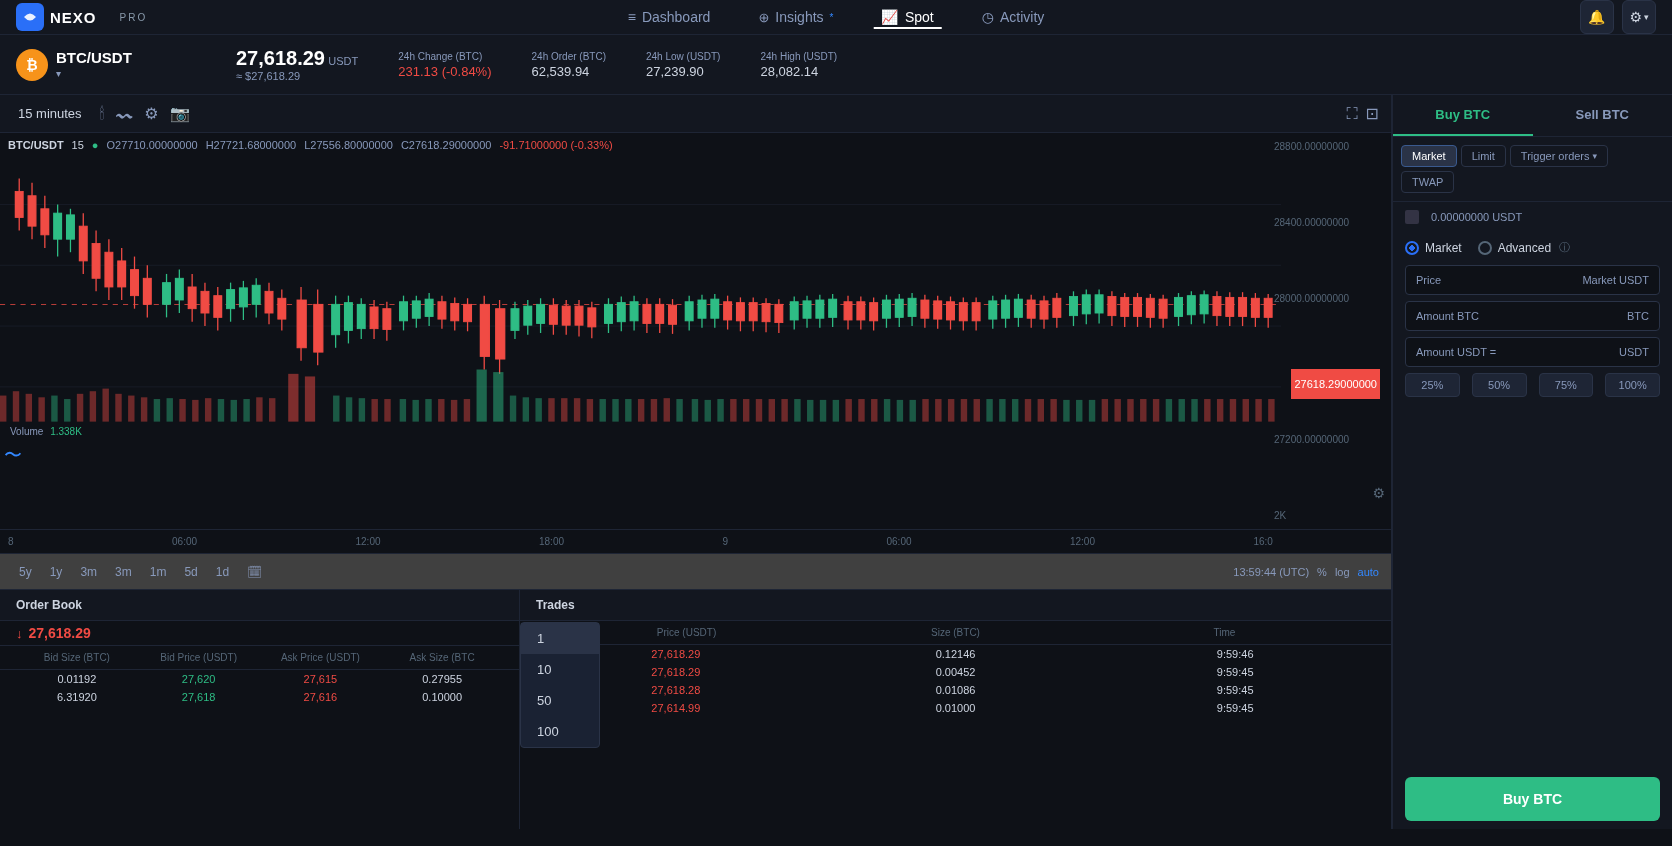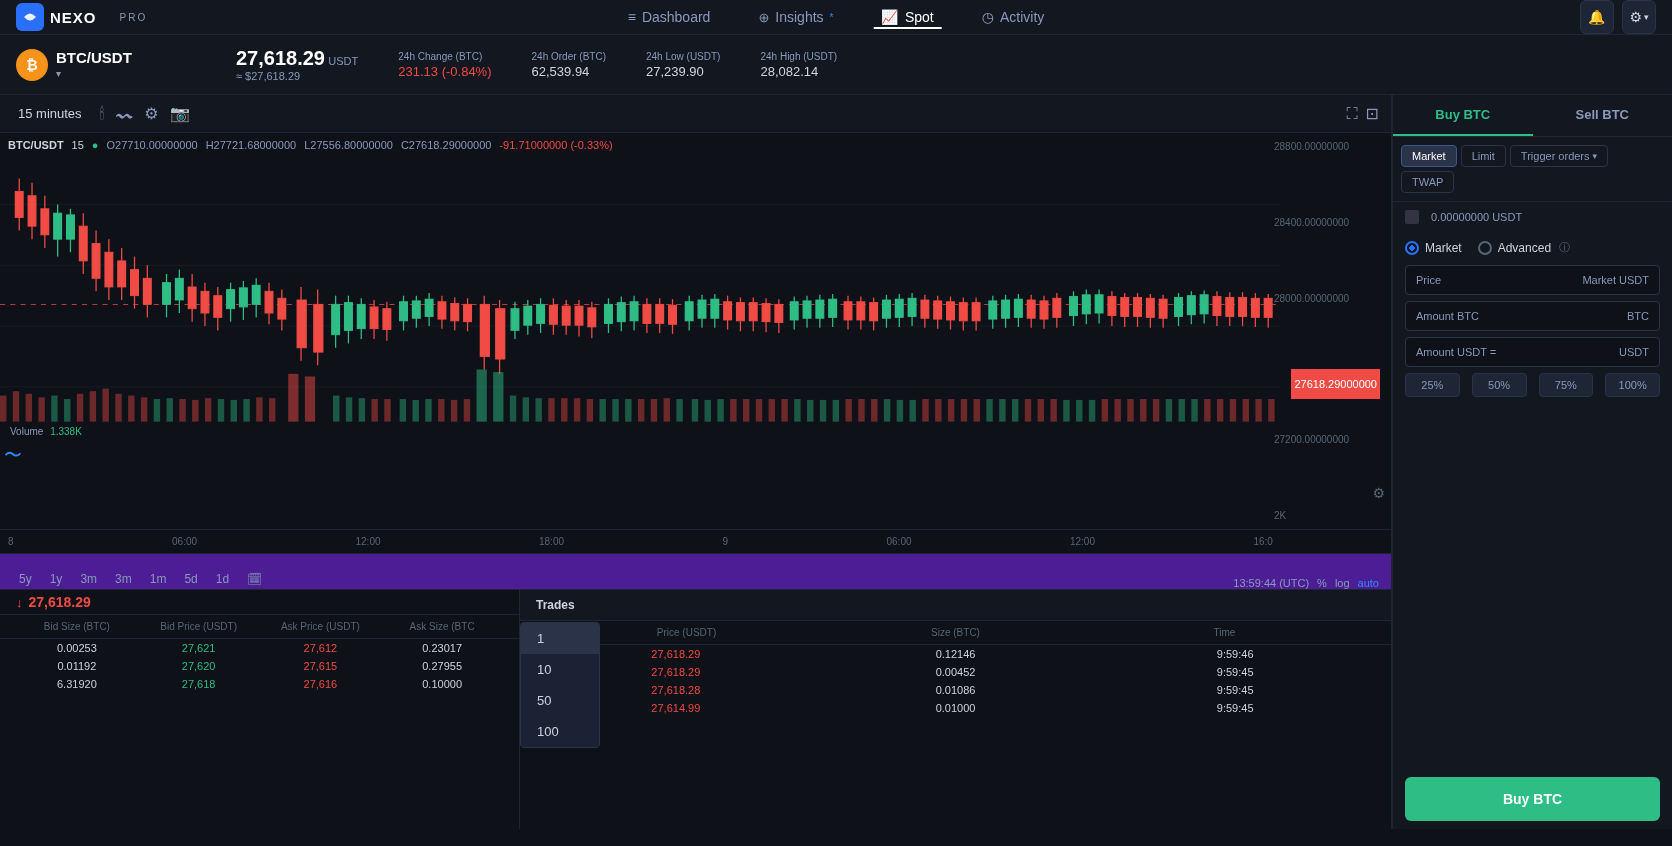--- a/index.html
+++ b/index.html
@@ -213,24 +213,24 @@
     }
     .time-axis-labels {
       display: flex;
       justify-content: space-between;
       width: calc(100% - 110px);
     }
 
     
     .period-bar {
       height: 36px;
-      background: #4c1d95;
+      background: #404040;
       border-top: 1px solid #1e2535;
       display: flex;
-      align-items: flex-end;
+      align-items: center;
       padding: 0 12px;
       gap: 4px;
     }
     .period-btn {
       background: none;
       border: none;
       color: #8899bb;
       cursor: pointer;
       font-size: 12px;
       padding: 3px 7px;
@@ -991,35 +991,30 @@
         <span>13:59:44 (UTC)</span>
         <span>%</span>
         <span>log</span>
         <span class="auto">auto</span>
       </div>
     </div>
 
     <div class="bottom-section">
 
       <div class="order-book">
+        <div class="section-title">Order Book</div>
         <div class="ob-mid-price">
           <span>↓</span>
           <span style="color:#f04b44;font-weight:bold;font-size:14px;">27,618.29</span>
         </div>
         <div class="order-book-header">
           <span>Bid Size (BTC)</span>
           <span>Bid Price (USDT)</span>
           <span>Ask Price (USDT)</span>
           <span>Ask Size (BTC</span>
-        </div>
-        <div class="ob-row">
-          <span>0.00253</span>
-          <span class="green">27,621</span>
-          <span class="red">27,612</span>
-          <span>0.23017</span>
         </div>
         <div class="ob-row">
           <span>0.01192</span>
           <span class="green">27,620</span>
           <span class="red">27,615</span>
           <span>0.27955</span>
         </div>
         <div class="ob-row">
           <span>6.31920</span>
           <span class="green">27,618</span>

